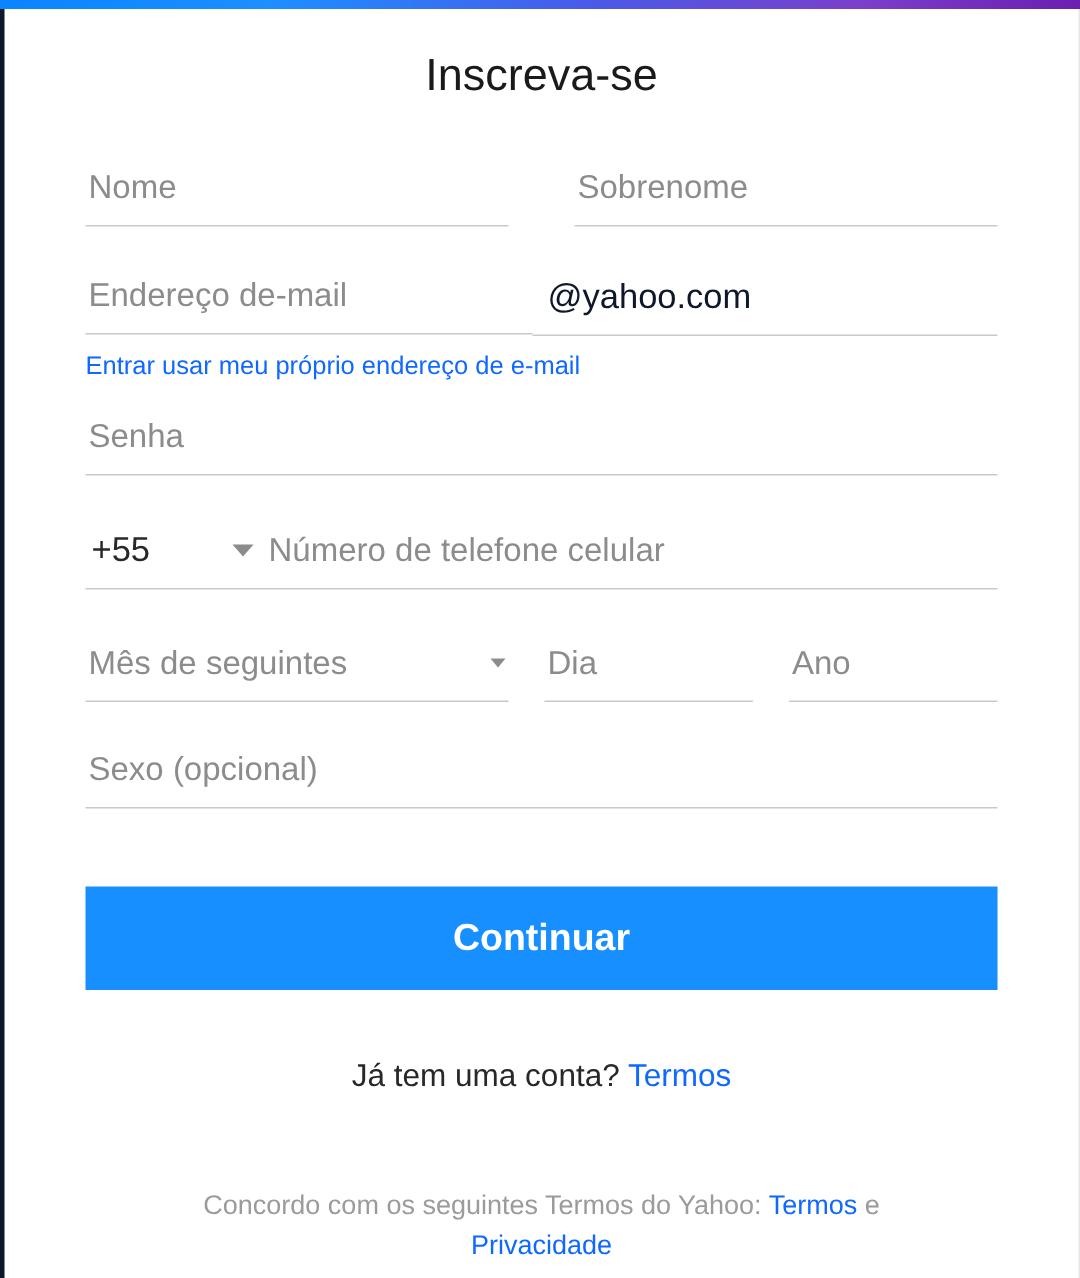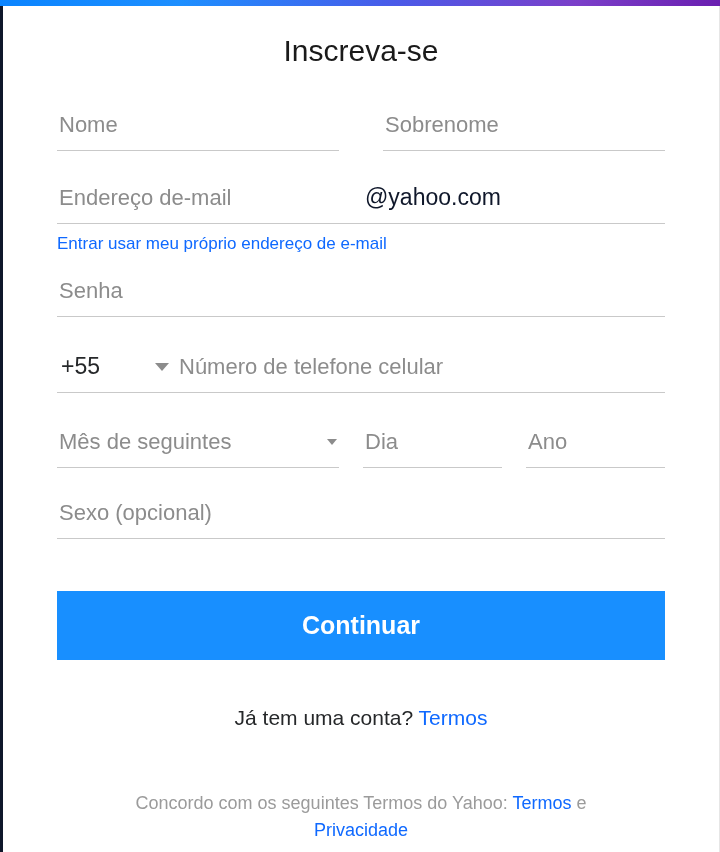--- a/index.html
+++ b/index.html
@@ -36,21 +36,21 @@
       width: 100%;
       border: none;
       border-bottom: 1px solid #c9c9c9;
       font-size: 22px;
       padding: 10px 2px 12px 2px;
       color: #26282a;
       background: transparent;
       outline: none;
     }
     .input::placeholder { color: #8c8c8c; }
-    .email-row { display: flex; align-items: center; margin-top: 14px; }
+    .email-row { display: flex; align-items: flex-start; margin-top: 14px; }
     .email-input-wrap { flex: 1; }
     .email-domain {
       flex: 1;
       font-size: 23px;
       color: #0f172a;
       padding: 10px 2px 12px 10px;
       border-bottom: 1px solid #c9c9c9;
       text-align: left;
     }
     .own-email-link {

